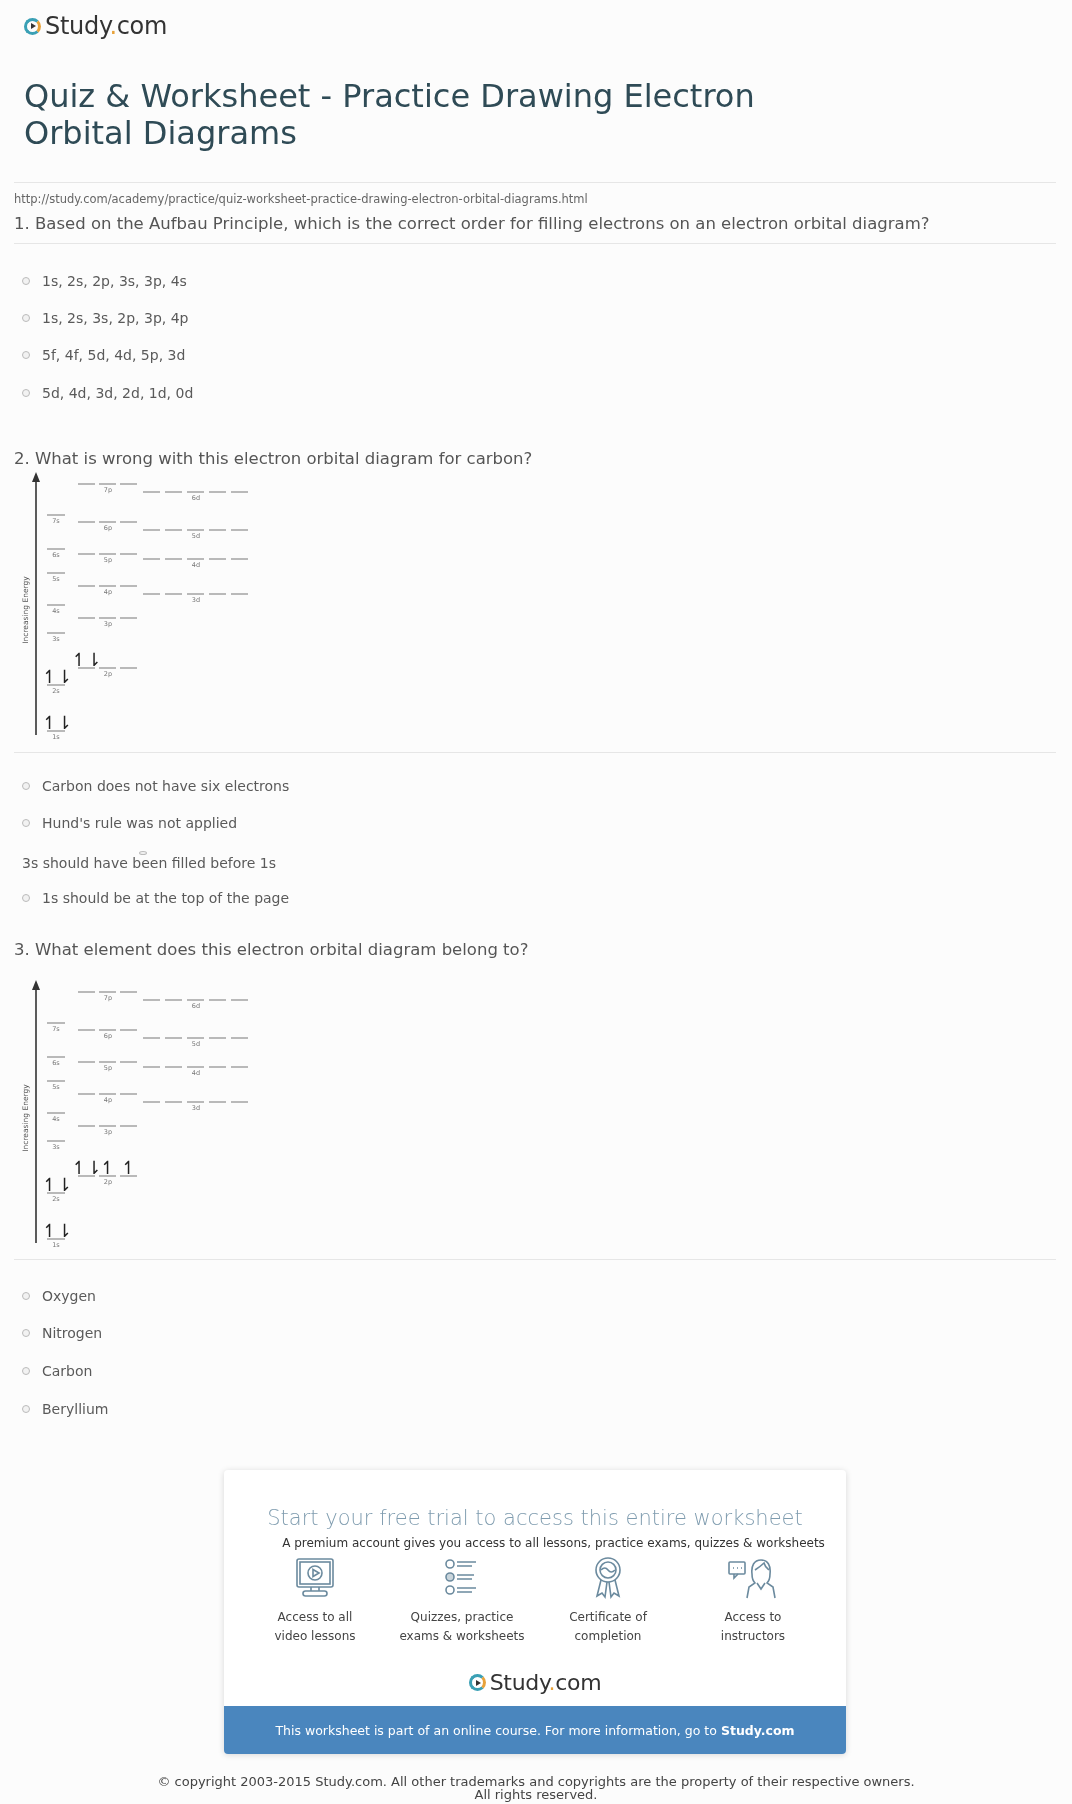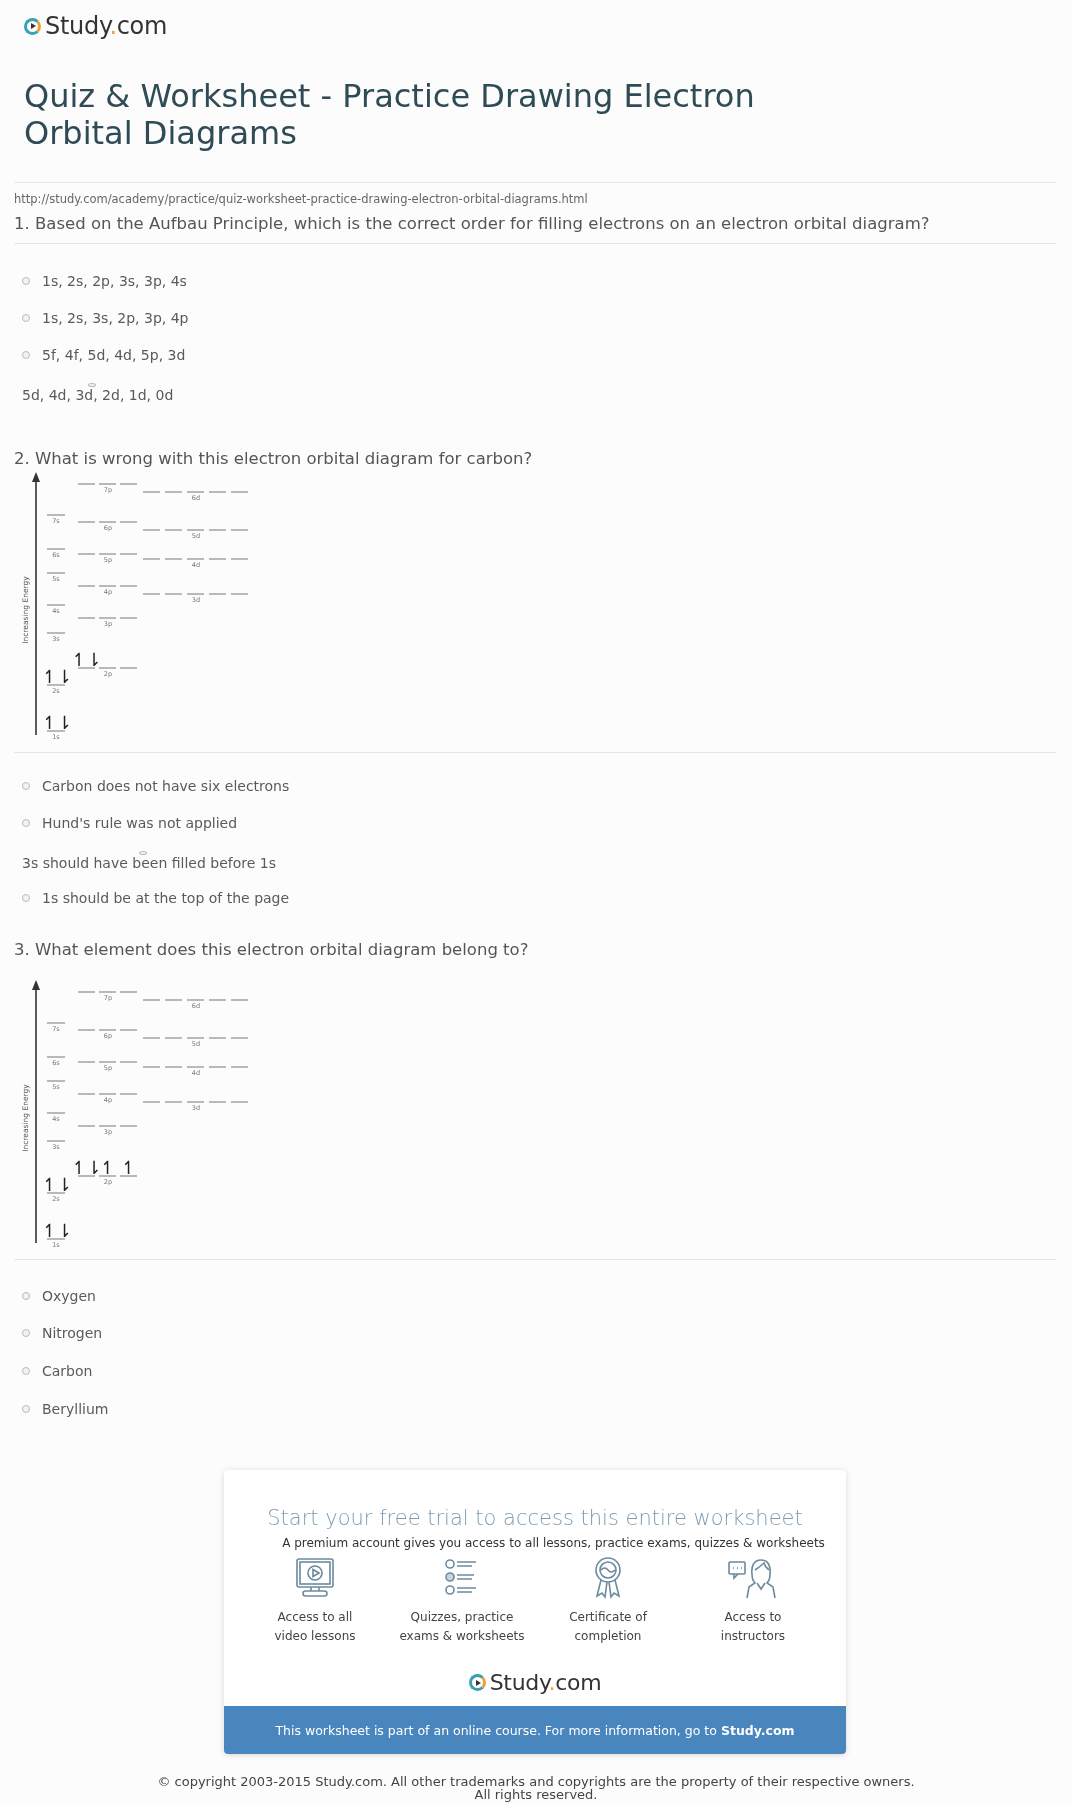--- a/index.html
+++ b/index.html
@@ -199,21 +199,21 @@
       <span>1s, 2s, 2p, 3s, 3p, 4s</span>
     </div>
     <div class="abs ans" style="top: 308px;">
       <span class="radio"></span>
       <span>1s, 2s, 3s, 2p, 3p, 4p</span>
     </div>
     <div class="abs ans" style="top: 345px;">
       <span class="radio"></span>
       <span>5f, 4f, 5d, 4d, 5p, 3d</span>
     </div>
-    <div class="abs ans" style="top: 383px; flex-direction: column;">
+    <div class="abs ans" style="top: 383px;">
       <span class="radio"></span>
       <span>5d, 4d, 3d, 2d, 1d, 0d</span>
     </div>
     <div class="abs ans" style="top: 776px; align-items: center;">
       <span class="radio"></span>
       <span>Carbon does not have six electrons</span>
     </div>
     <div class="abs ans" style="top: 813px;">
       <span class="radio"></span>
       <span>Hund's rule was not applied</span>

